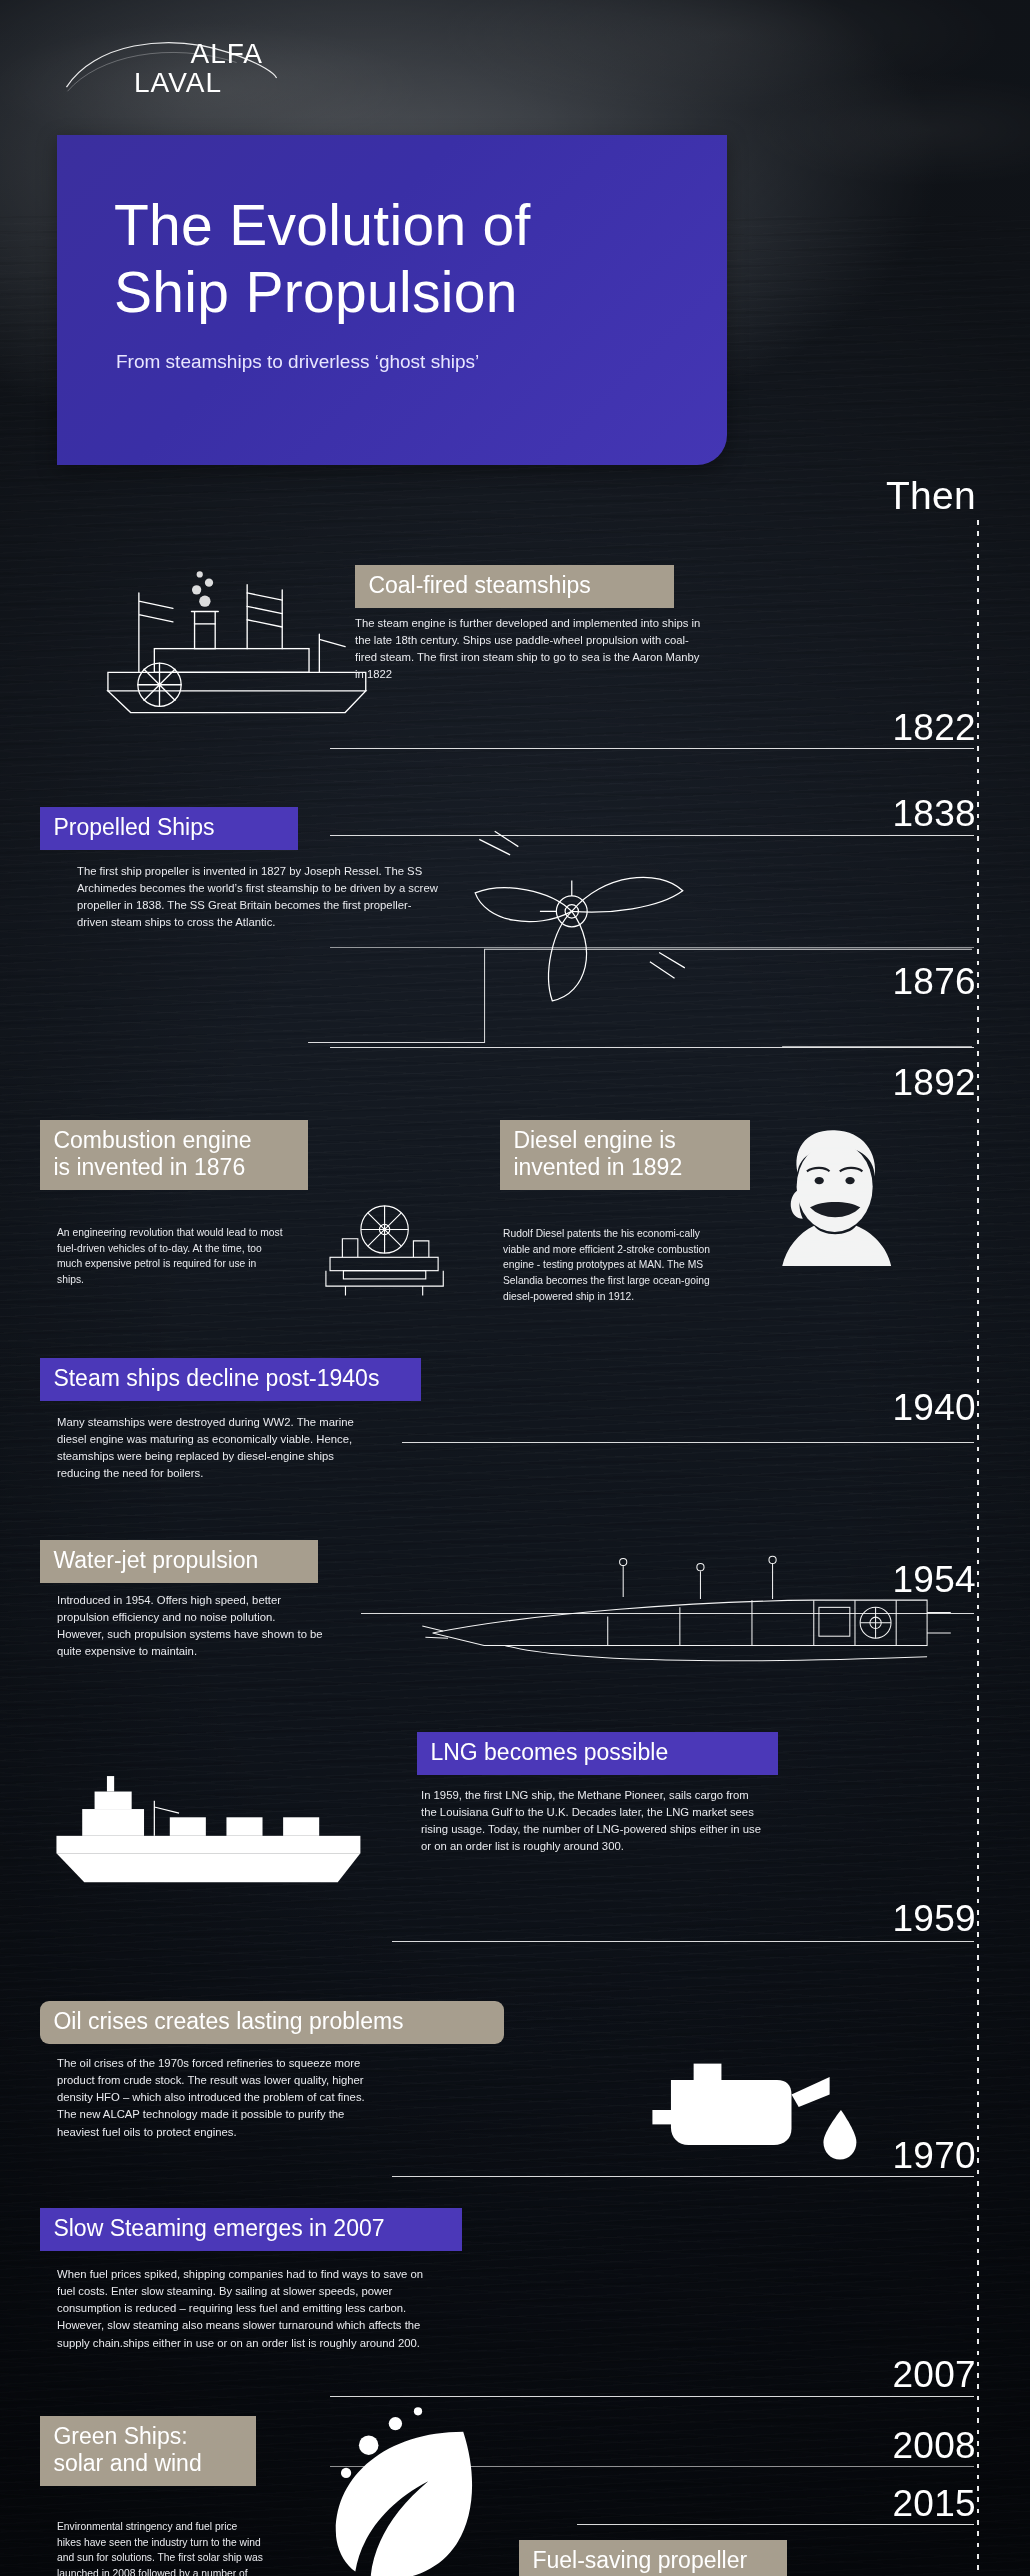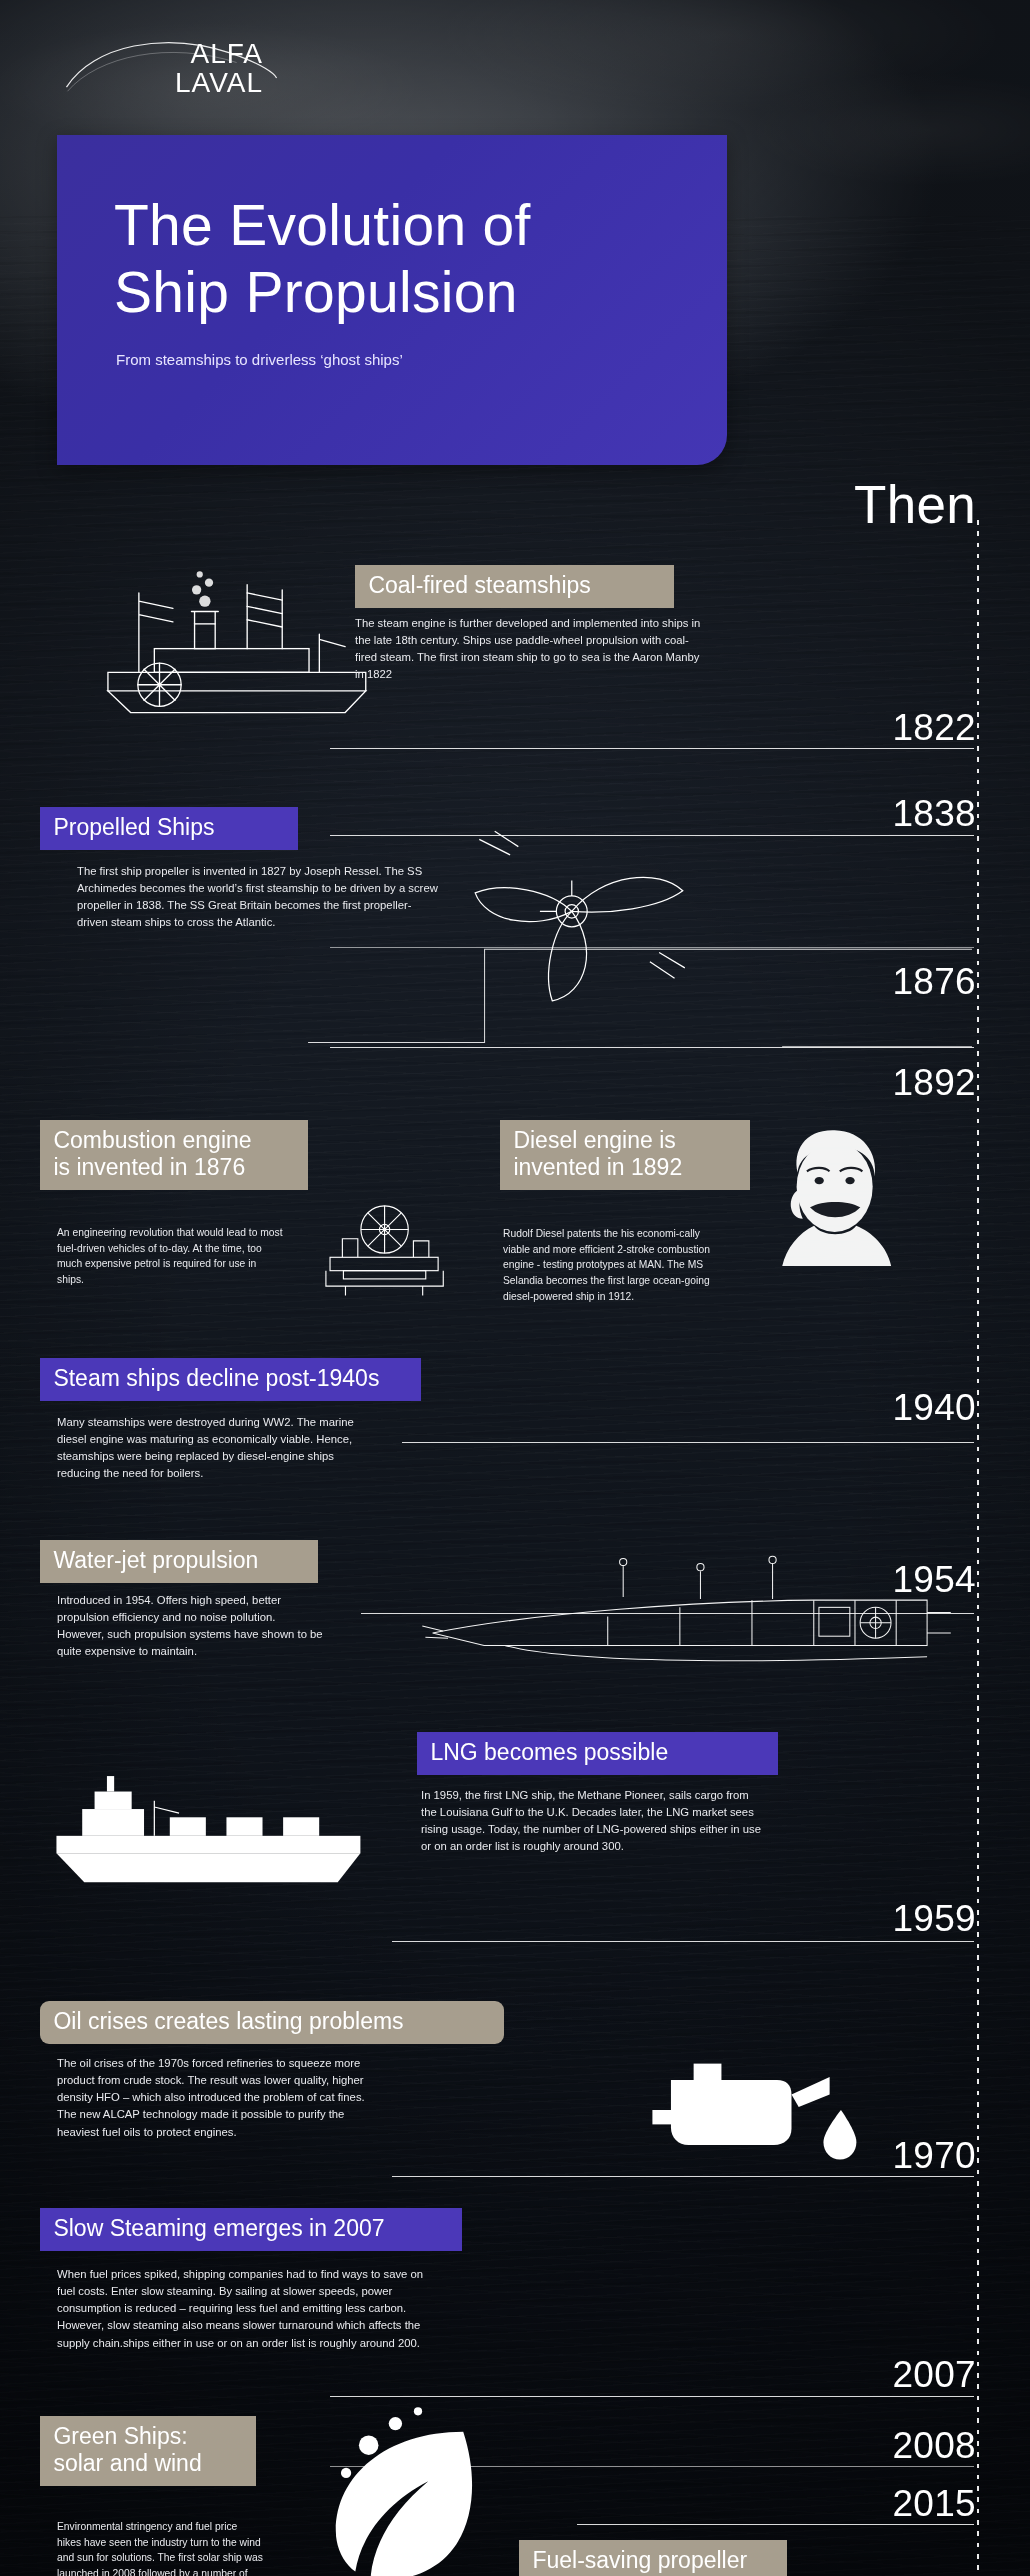--- a/index.html
+++ b/index.html
@@ -47,52 +47,52 @@
   .logo {
     position: absolute; left: 62px; top: 40px; width: 216px; height: 77px;
     color: #fff;
   }
   .logo .brand1 {
     font-size: 28px; letter-spacing: 1px; font-weight: 400;
     text-align: right; width: 170px; margin-left: 31px; line-height: 1;
   }
   .logo .brand2 {
     font-size: 28px; letter-spacing: 1px; font-weight: 400;
-    text-align: right; width: 170px; margin-left: 31px; line-height: 1.05;
+    text-align: center; width: 170px; margin-left: 31px; line-height: 1.05;
   }
   .logo svg { position: absolute; left: 0; top: 0; }
 
   
   .title-card {
     position: absolute; left: 57px; top: 135px;
     width: 670px; height: 330px;
     background: linear-gradient(135deg, #3b2f9e 0%, #3a2fa6 40%, #4436b4 100%);
     border-radius: 0 0 30px 0;
     box-shadow: 0 5.2px 20.6px rgba(0,0,0,0.35);
   }
   .title-card h1 {
     position: absolute; left: 57px; top: 57px;
     font-size: 57px; font-weight: 300; color: #fff; line-height: 1.18;
     letter-spacing: 0.3px;
   }
   .title-card .subtitle {
     position: absolute; left: 59px; top: 216px;
-    font-size: 15px; color: #e8e6ff; font-weight: 400;
+    font-size: 19px; color: #e8e6ff; font-weight: 400;
   }
 
   
   .timeline-dots {
     position: absolute; left: 977px; top: 520px;
     width: 2.1px; height: 2561px;
     background: repeating-linear-gradient(to bottom, #ffffff 0px, #ffffff 4.6px, rgba(255,255,255,0) 4.6px, rgba(255,255,255,0) 11.3px);
     opacity: .92;
   }
   .then {
     position: absolute; right: 54px; top: 474px;
-    font-size: 53px; color: #fff; font-weight: 400; letter-spacing: 0.3px;
+    font-size: 39px; color: #fff; font-weight: 400; letter-spacing: 0.3px;
   }
   .year {
     position: absolute; right: 54px;
     font-size: 37px; color: #fff; font-weight: 400; letter-spacing: 0.3px;
     text-align: left;
   }
   .yline {
     position: absolute; height: 1px; background: rgba(255,255,255,0.85);
   }
   .yline.thin { background: rgba(255,255,255,0.55); height: 0.5px; }

